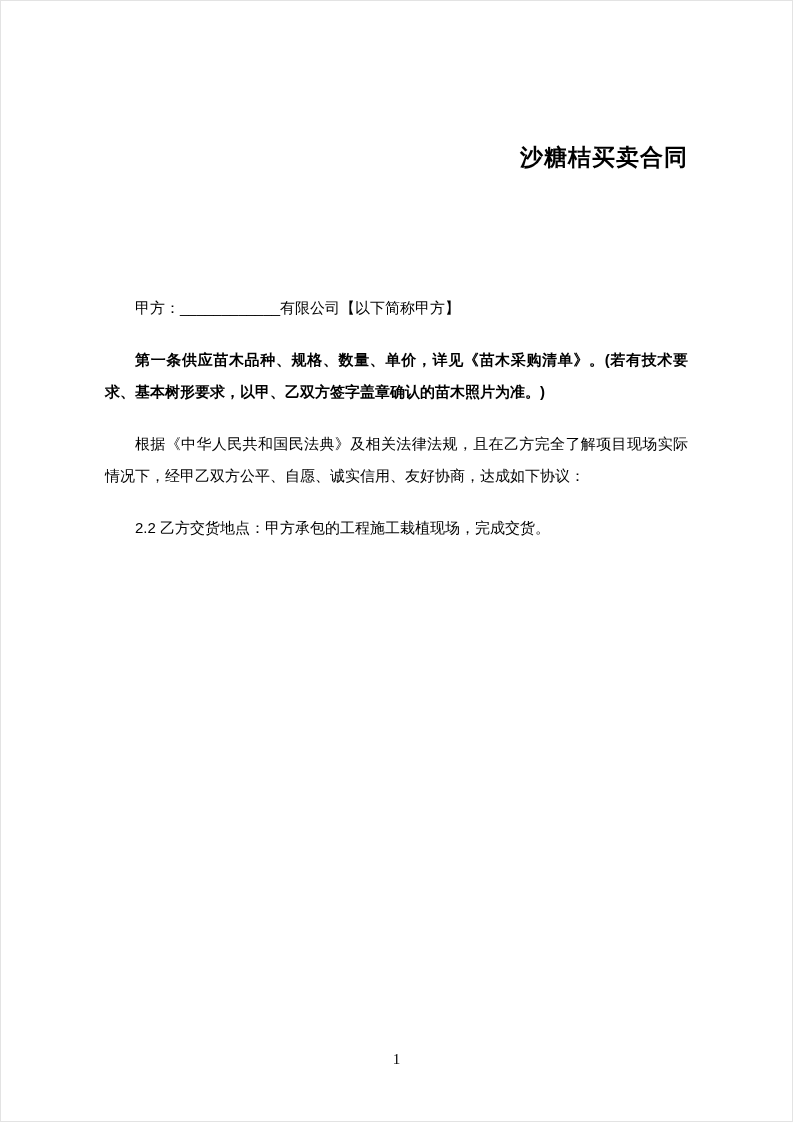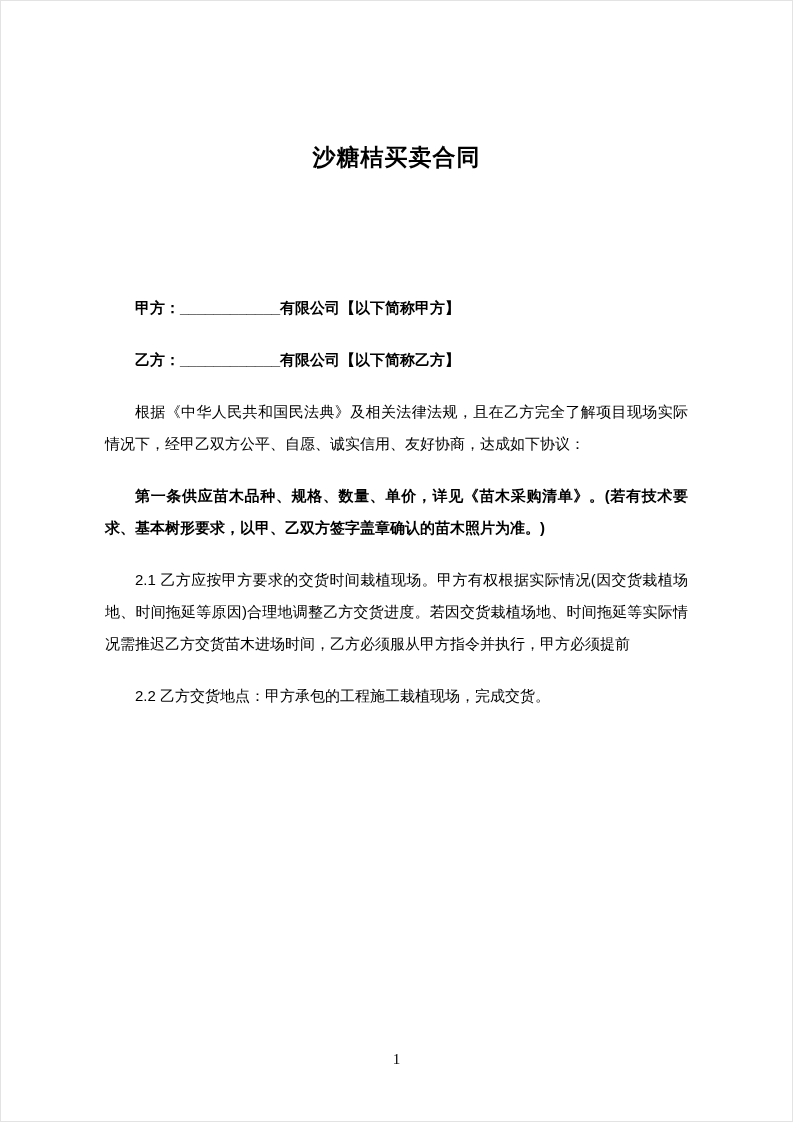--- a/index.html
+++ b/index.html
@@ -16,33 +16,33 @@
   }
   .doc {
     padding: 0 104px;
   }
   .doc-title {
     margin: 0;
     padding-top: 141px;
     font-size: 23px;
     line-height: 30px;
     font-weight: bold;
-    text-align: center;
+    text-align: right;
     letter-spacing: 1px;
   }
   .para {
     margin: 20px 0 0 0;
     font-size: 15px;
     line-height: 32px;
     text-indent: 2em;
     word-break: break-all;
     text-align: justify;
   }
   .para.first-after-title { margin-top: 120px; }
-  .para.party { font-weight: bold; }
+  .para.party { font-weight: normal; }
   .para.bold { font-weight: bold; }
   .page-number {
     position: absolute;
     left: 0;
     right: 0;
     top: 1048px;
     text-align: center;
     font-family: "Liberation Serif", serif;
     font-size: 15px;
     line-height: 20px;
@@ -51,30 +51,28 @@
 </head>
 <body>
 
 <div class="page">
   <div class="doc">
 
     <h1 class="doc-title">沙糖桔买卖合同</h1>
 
     <p class="para first-after-title party">甲方：____________有限公司【以下简称甲方】</p>
 
-    <p class="para party">乙方：____________有限公司【以下简称乙方】</p>
+
+    <p class="para bold">第一条供应苗木品种、规格、数量、单价，详见《苗木采购清单》。(若有技术要求、基本树形要求，以甲、乙双方签字盖章确认的苗木照片为准。)</p>
 
     <p class="para">根据《中华人民共和国民法典》及相关法律法规，且在乙方完全了解项目现场实际情况下，经甲乙双方公平、自愿、诚实信用、友好协商，达成如下协议：</p>
-
-    <p class="para bold">第一条供应苗木品种、规格、数量、单价，详见《苗木采购清单》。(若有技术要求、基本树形要求，以甲、乙双方签字盖章确认的苗木照片为准。)</p>
 
 
 
 
 
-    <p class="para">2.1 乙方应按甲方要求的交货时间栽植现场。甲方有权根据实际情况(因交货栽植场地、时间拖延等原因)合理地调整乙方交货进度。若因交货栽植场地、时间拖延等实际情况需推迟乙方交货苗木进场时间，乙方必须服从甲方指令并执行，甲方必须提前</p>
 
     <p class="para">2.2 乙方交货地点：甲方承包的工程施工栽植现场，完成交货。</p>
 
   </div>
 
   <div class="page-number">1</div>
 </div>
 
 </body></html>

